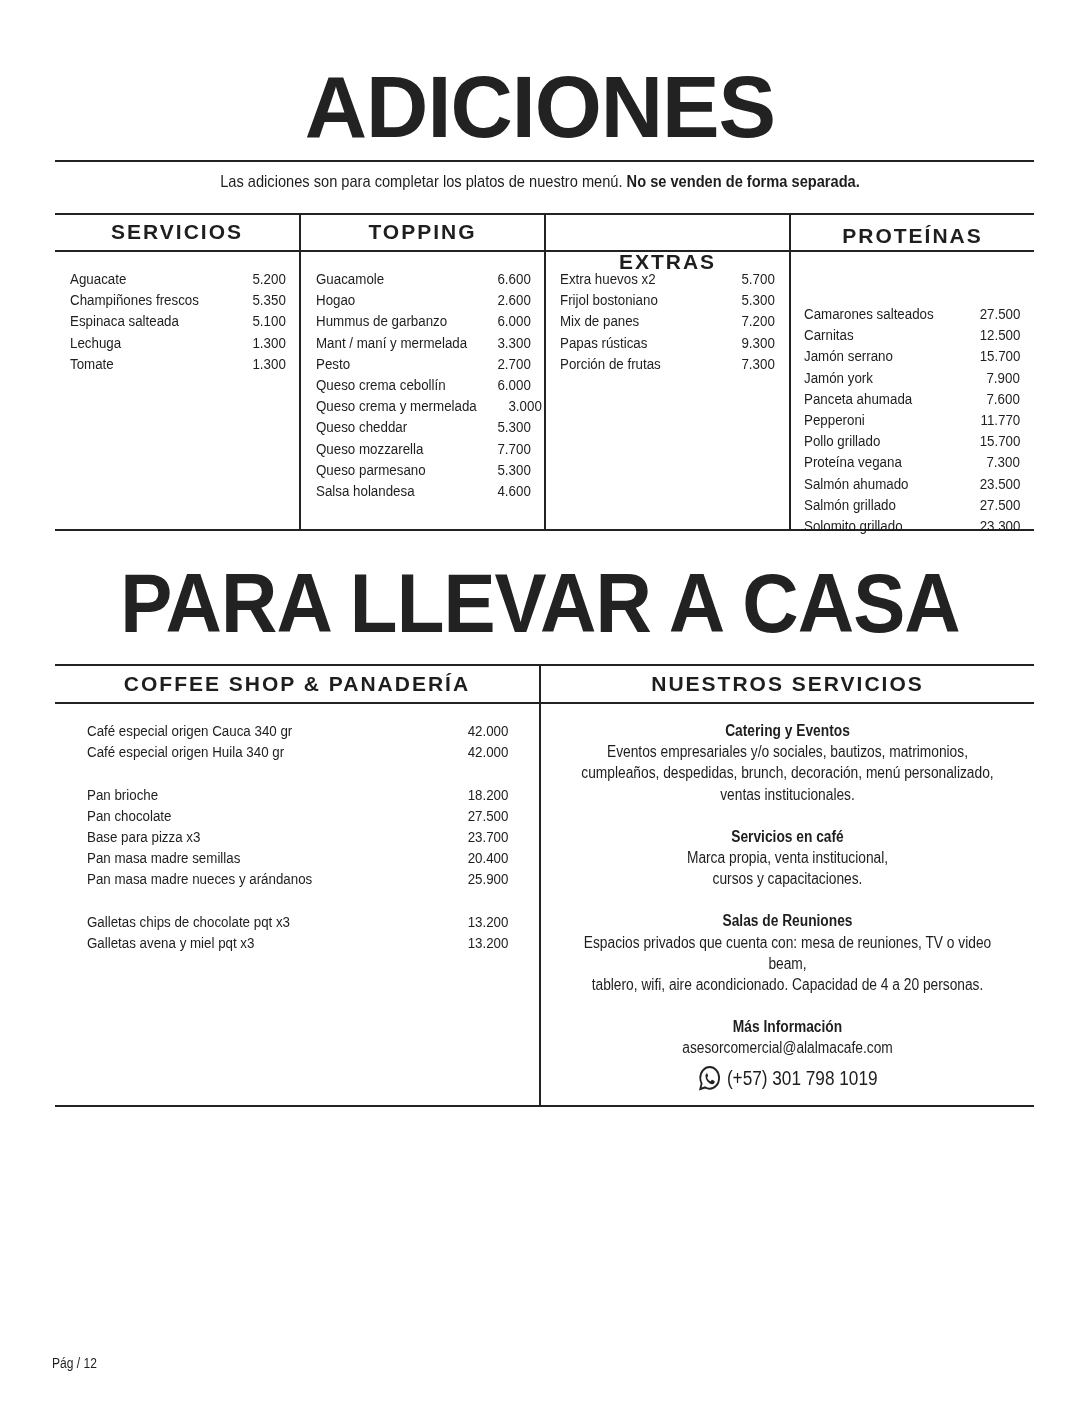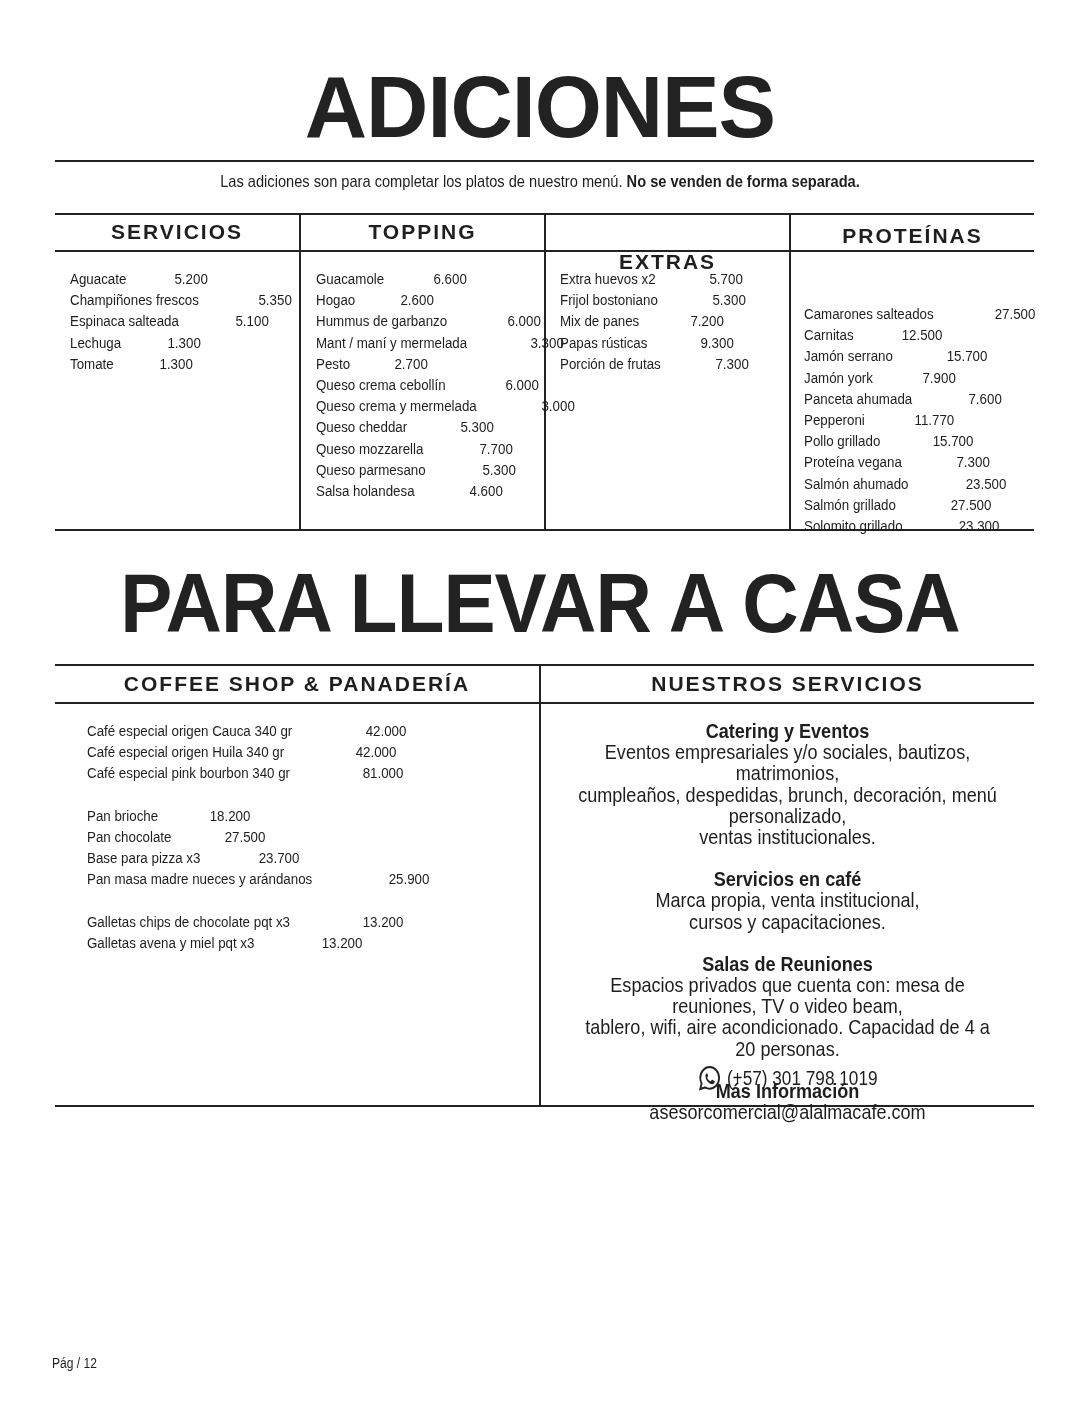--- a/index.html
+++ b/index.html
@@ -7,25 +7,25 @@
   .cond { font-family:"Liberation Sans Narrow","Liberation Sans", sans-serif; }
   .title { position:absolute; left:0; width:1080px; text-align:center; font-weight:bold; color:#222; letter-spacing:-1px; }
   #title1 { top:52px; font-size:88px; line-height:110px; transform:scaleX(0.98); }
   #title2 { top:548px; font-size:84px; line-height:110px; transform:scaleX(0.93); }
   .hline { position:absolute; left:55px; width:979px; height:2px; background:#222; }
   .vline { position:absolute; width:2px; background:#222; }
   .intro { position:absolute; top:172px; left:0; width:1080px; text-align:center; font-size:17px; transform:scaleX(0.86); }
   .intro b { font-weight:bold; }
   .colhead { position:absolute; text-align:center; font-weight:bold; font-size:21px; letter-spacing:2px; line-height:36px; }
   .list { position:absolute; font-size:15.5px; line-height:21.2px; }
-  .row { display:flex; white-space:nowrap;gap:33px; }
+  .row { display:flex; justify-content:space-between; white-space:nowrap; }
   .row .name { transform-origin:left; transform:scaleX(0.86); display:inline-block; }
   .row .price { transform-origin:right; transform:scaleX(0.86); display:inline-block; }
   .gap { height:21.2px; }
-  .svc { position:absolute; left:541px; width:493px; text-align:center; font-size:21px; line-height:21.2px; }
+  .svc { position:absolute; left:541px; width:493px; text-align:center; font-size:16px; line-height:21.2px; }
   .svc .inner { transform:scaleX(0.86); }
   .svc .hd { font-weight:bold; }
   .svc .block { margin-bottom:21px; }
   .phone { position:absolute; top:1060px; left:541px; width:493px; text-align:center; font-size:20px; line-height:36px; }
   .phone .inner { display:inline-flex; align-items:center; gap:6px; transform:scaleX(0.86); }
   .footer { position:absolute; top:1355px; left:52px; font-size:14px; transform-origin:left; transform:scaleX(0.86); }
 </style>
 </head>
 <body>
 
@@ -194,36 +194,36 @@
 
 <div class="list" id="list-coffee" style="left:87px; width:421px; top:720px;">
     <div class="row">
       <span class="name">Café especial origen Cauca 340 gr</span>
       <span class="price">42.000</span>
     </div>
     <div class="row">
       <span class="name">Café especial origen Huila 340 gr</span>
       <span class="price">42.000</span>
     </div>
-    <div class="row">
-      <span class="name">Café especial pink bourbon 340 gr</span>
-      <span class="price">81.000</span>
-    </div>
     <div class="gap"></div>
     <div class="row">
       <span class="name">Pan brioche</span>
       <span class="price">18.200</span>
     </div>
     <div class="row">
       <span class="name">Pan chocolate</span>
       <span class="price">27.500</span>
     </div>
     <div class="row">
       <span class="name">Base para pizza x3</span>
       <span class="price">23.700</span>
+    </div>
+    <div class="row">
+      <span class="name">Pan masa madre semillas</span>
+      <span class="price">20.400</span>
     </div>
     <div class="row">
       <span class="name">Pan masa madre nueces y arándanos</span>
       <span class="price">25.900</span>
     </div>
     <div class="gap"></div>
     <div class="row">
       <span class="name">Galletas chips de chocolate pqt x3</span>
       <span class="price">13.200</span>
     </div>

